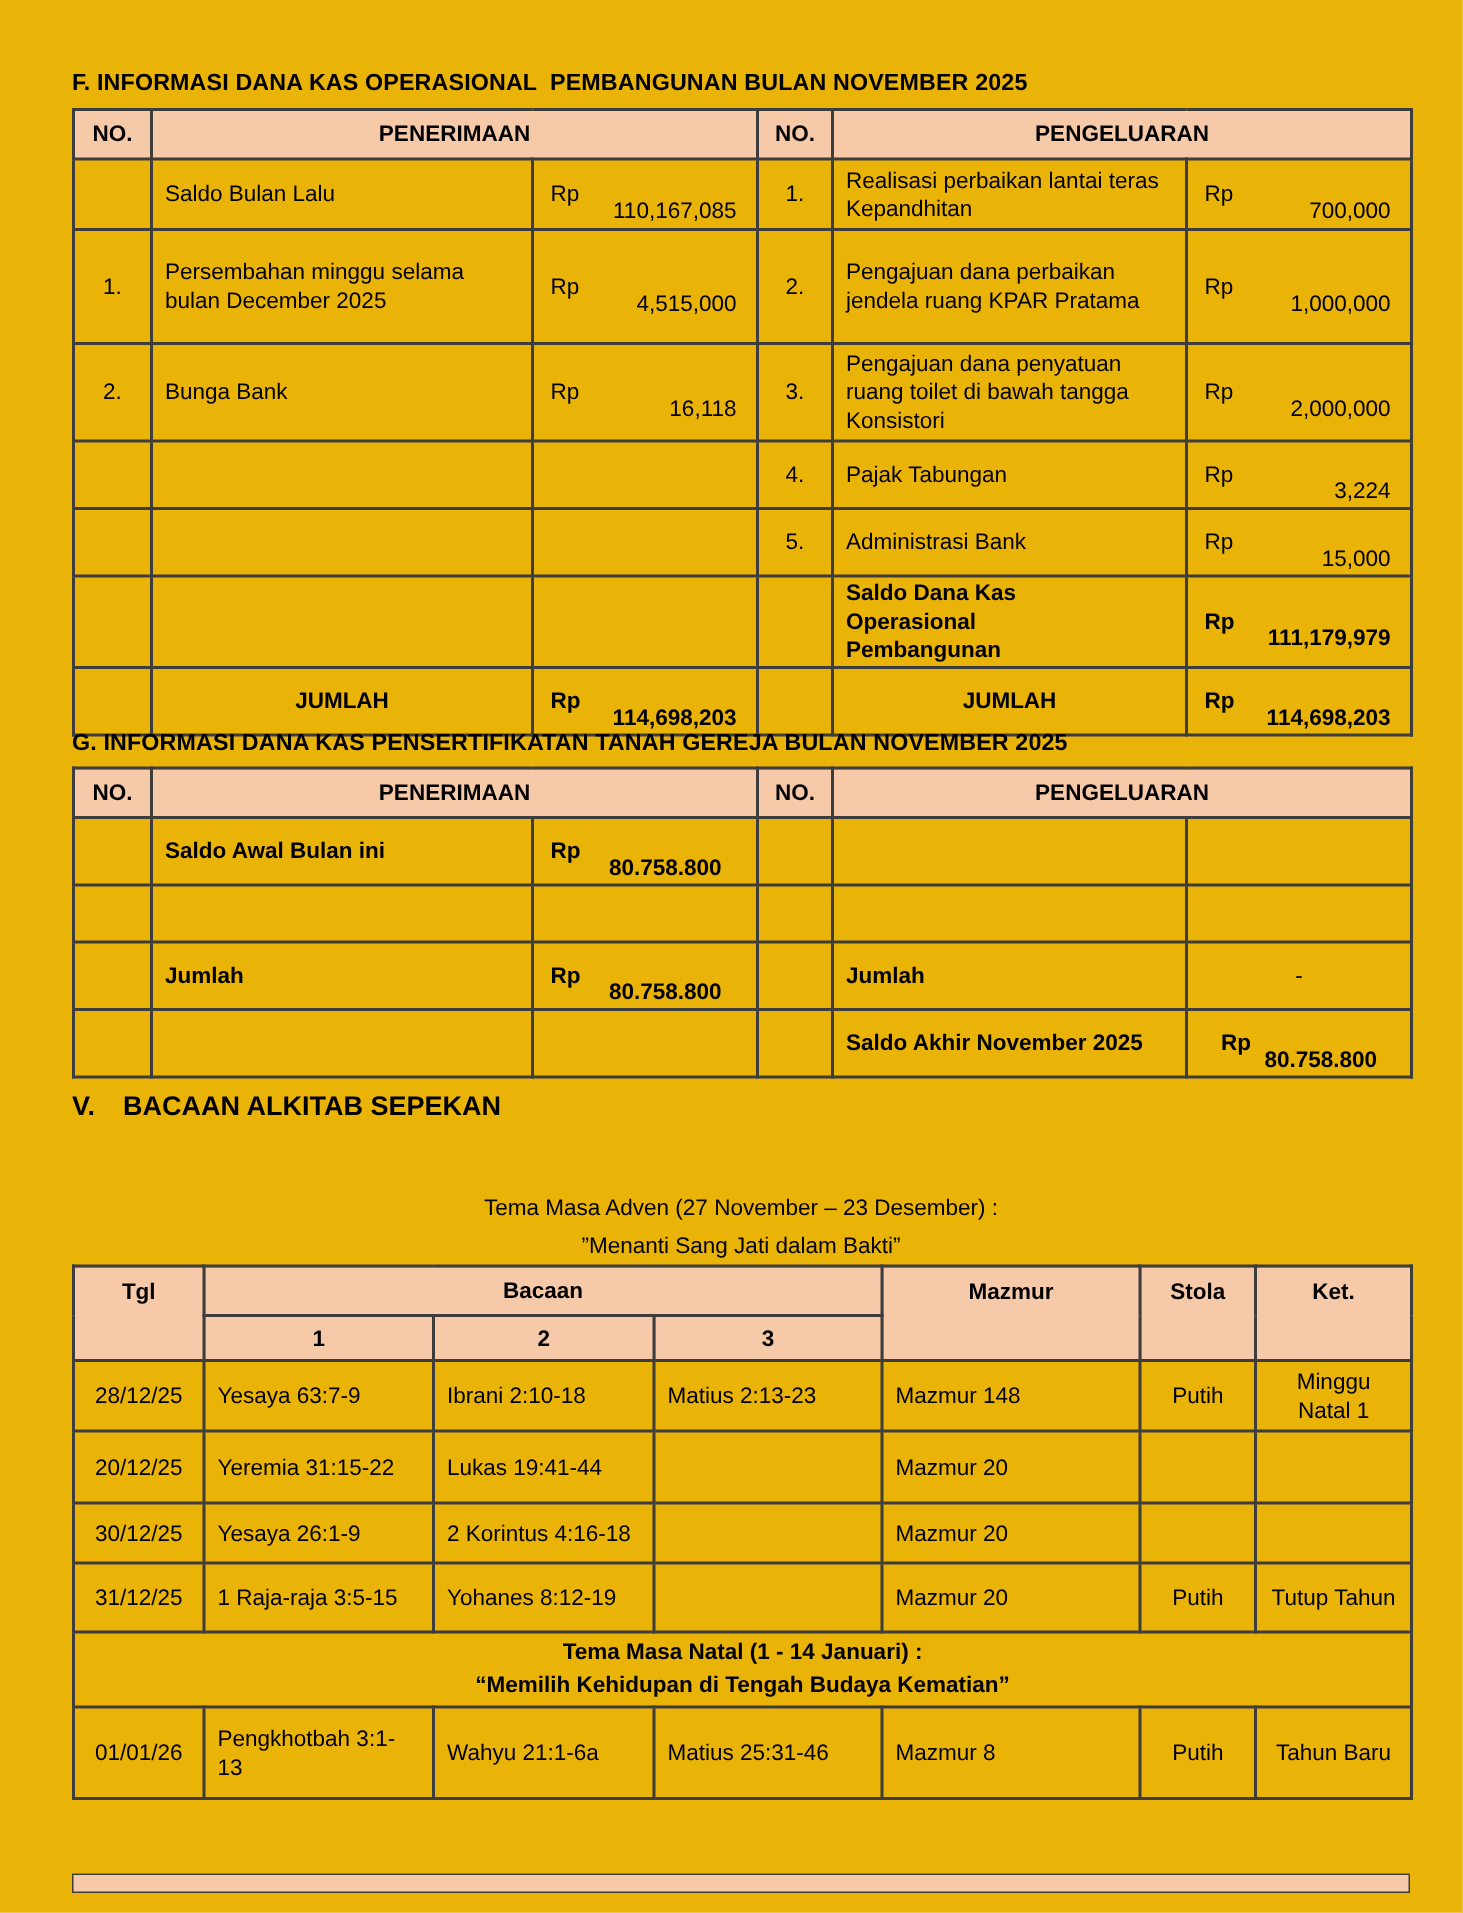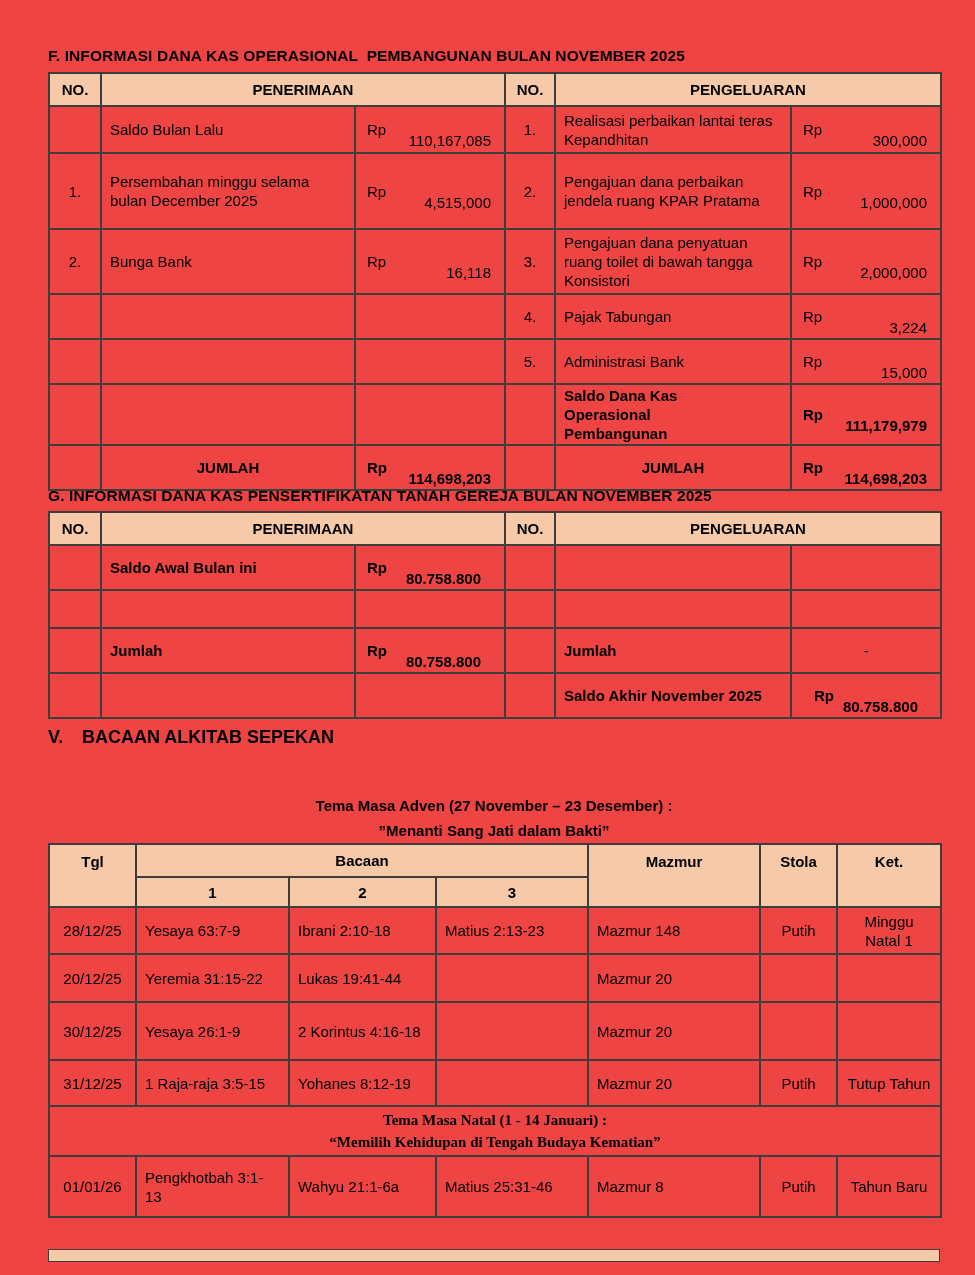--- a/index.html
+++ b/index.html
@@ -1,44 +1,44 @@
 <!DOCTYPE html>
 <html><head>
 <meta charset="utf-8">
 <style>
   html,body{margin:0;padding:0;}
   body{
     width:975px;height:1275px;background:#ffffff;color:#000;
     font-family:"Liberation Sans", sans-serif;
   }
-  .page{position:relative;width:975px;height:1275px;background:#ef4444;overflow:hidden;}
+  .page{position:relative;width:975px;height:1275px;background:#eab308;overflow:hidden;}
   .abs{position:absolute;}
 
   .doc-title{font-weight:bold;font-size:15.5px;white-space:pre-wrap;letter-spacing:.1px;}
 
   table{border-collapse:collapse;table-layout:fixed;width:892px;}
   td,th{border:2px solid #3d3d3d;font-size:15px;padding:1px 8px;vertical-align:middle;overflow:hidden;line-height:19px;}
   th{background:#f6c9a9;text-align:center;font-weight:bold;}
   td.no-cell{text-align:center;padding:1px 2px;}
   .bold{font-weight:bold;}
   .center{text-align:center;}
 
   .money{display:flex;justify-content:space-between;align-items:center;padding:0 5px 0 3px;}
   .money .val{text-align:right;margin-top:22px;}
 
   .narrow-wrap{max-width:152px;display:inline-block;}
 
   
   th.vtop{vertical-align:top;padding-top:7px;}
 
-  .theme{width:892px;text-align:center;font-weight:bold;font-size:15px;line-height:25px;}
+  .theme{width:892px;text-align:center;font-weight:normal;font-size:15px;line-height:25px;}
   .vheading{font-weight:bold;font-size:18px;}
   .vheading .num{display:inline-block;width:34px;}
 
-  .merged-theme{text-align:center;font-weight:bold;line-height:22px;padding:2px 4px;font-family:Liberation Serif, serif;}
+  .merged-theme{text-align:center;font-weight:bold;line-height:22px;padding:2px 4px;}
 
   .bottom-strip{background:#f6c9a9;border:1px solid #3d3d3d;height:11px;width:890px;}
 </style>
 </head>
 <body>
 
 <div class="page">
 
   <div class="abs doc-title" style="left:48px;top:47px;">F. INFORMASI DANA KAS OPERASIONAL  PEMBANGUNAN BULAN NOVEMBER 2025</div>
 
@@ -65,21 +65,21 @@
             <div class="money">
               <span>Rp</span>
               <span class="val">110,167,085</span>
             </div>
           </td>
       <td class="no-cell">1.</td>
       <td>Realisasi perbaikan lantai teras Kepandhitan</td>
       <td>
             <div class="money">
               <span>Rp</span>
-              <span class="val">300,000</span>
+              <span class="val">700,000</span>
             </div>
           </td>
     </tr>
     <tr style="height:76px">
       <td class="no-cell">1.</td>
       <td>Persembahan minggu selama bulan December 2025</td>
       <td>
             <div class="money">
               <span>Rp</span>
               <span class="val">4,515,000</span>
@@ -283,21 +283,21 @@
     </tr>
     <tr style="height:48px">
       <td class="center">20/12/25</td>
       <td>Yeremia 31:15-22</td>
       <td>Lukas 19:41-44</td>
       <td></td>
       <td>Mazmur 20</td>
       <td class="center"></td>
       <td class="center"></td>
     </tr>
-    <tr style="height:58px">
+    <tr style="height:40px">
       <td class="center">30/12/25</td>
       <td>Yesaya 26:1-9</td>
       <td>2 Korintus 4:16-18</td>
       <td></td>
       <td>Mazmur 20</td>
       <td class="center"></td>
       <td class="center"></td>
     </tr>
     <tr style="height:46px">
       <td class="center">31/12/25</td>

